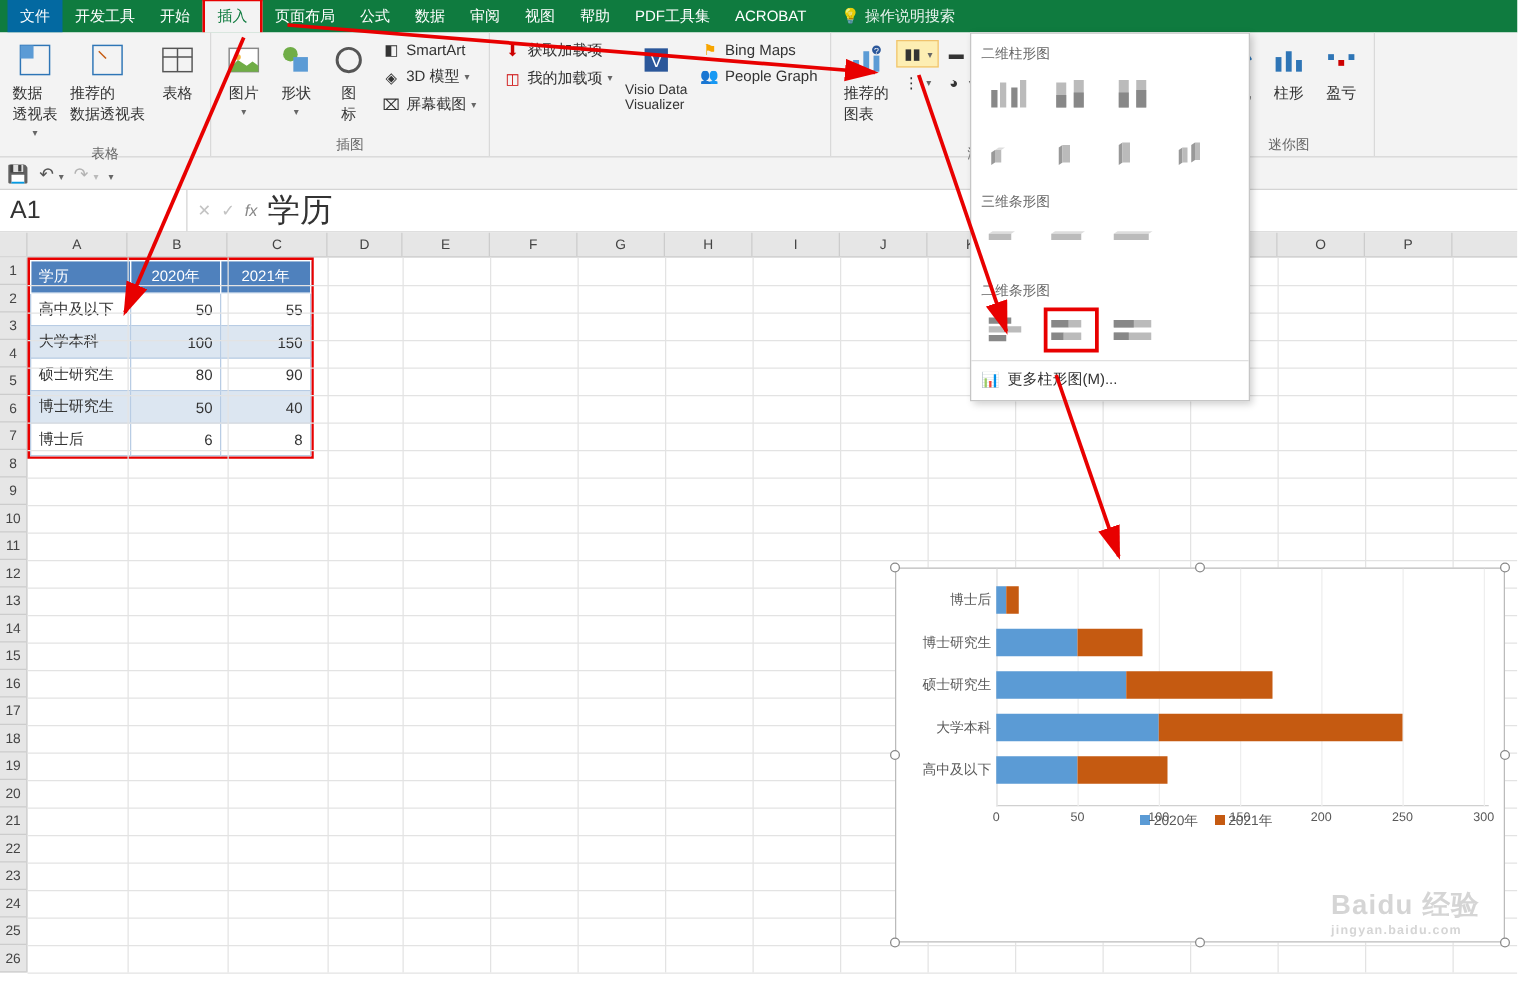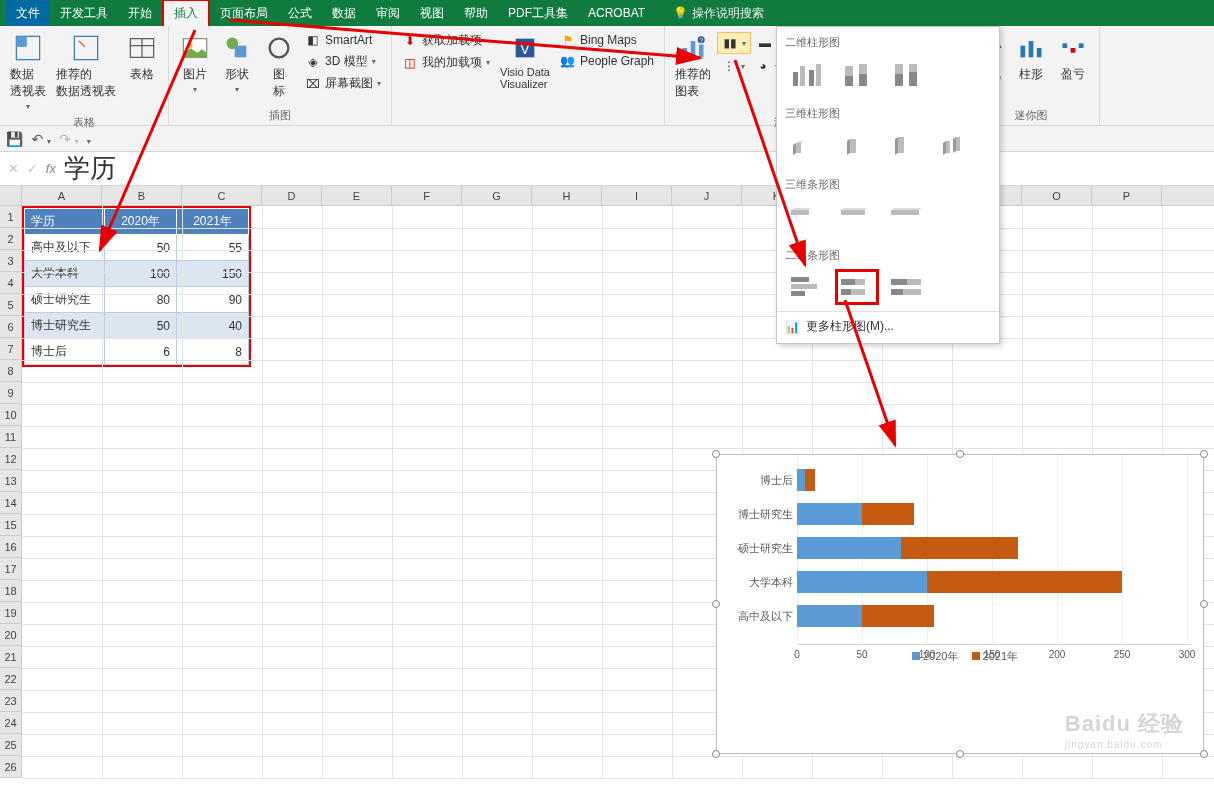--- a/index.html
+++ b/index.html
@@ -63,21 +63,21 @@
 .bar.s1{top:0;background:#5b9bd5}
 .bar.s2{top:11px;background:#c55a11}
 .xaxis{position:absolute;left:0;right:0;bottom:0;border-top:1px solid #d0d0d0;height:0}
 .yaxis{position:absolute;left:0;top:0;bottom:0;border-left:1px solid #d0d0d0}
 .xtick{position:absolute;top:2px;font-size:10px;color:#595959;transform:translateX(-50%)}
 .xgrid{position:absolute;top:0;bottom:0;border-left:1px solid #eee}
 .legend{text-align:center;font-size:11px;color:#595959;padding:4px}
 .lg-sw{display:inline-block;width:8px;height:8px;margin:0 3px 0 10px}
 .arrow{position:absolute;pointer-events:none;z-index:200}
 .watermark{position:absolute;right:30px;bottom:40px;color:#d5d5d5;font-size:22px;font-weight:bold;z-index:50;letter-spacing:1px}
-.watermark small{display:block;font-size:10px;font-weight:normal}
+.watermark small{display:block;font-size:10px;font-weight:bold}
 </style>
 </head>
 <body>
 
 <div class="tabbar">
   <div class="tab file">文件</div>
   <div class="tab">开发工具</div>
   <div class="tab">开始</div>
   <div class="tab active">插入</div>
   <div class="tab">页面布局</div>
@@ -340,20 +340,21 @@
 </div>
 
 <div class="qat">
   <span class="qat-btn">💾</span>
   <span class="qat-btn">↶ <span class="caret">▾</span></span>
   <span class="qat-btn" style="opacity:.4">↷ <span class="caret">▾</span></span>
   <span class="qat-btn"><span class="caret">▾</span></span>
 </div>
 
 <div class="namebox">
+  <div class="nb-cell">A1</div>
   <div class="fx-area">
     <span class="fx-icon" style="opacity:.5">✕</span>
     <span class="fx-icon" style="opacity:.5">✓</span>
     <span class="fx-icon"><i>fx</i></span>
     <span class="fx-val">学历</span>
   </div>
 </div>
 
 <div class="sheet">
   <div class="colhdrs">
@@ -513,21 +514,20 @@
           <svg width="36" height="28">
             <rect x="6" y="4" width="8" height="22" fill="#bbb"></rect>
             <rect x="6" y="14" width="8" height="12" fill="#888"></rect>
             <rect x="20" y="4" width="8" height="22" fill="#bbb"></rect>
             <rect x="20" y="12" width="8" height="14" fill="#888"></rect>
           </svg>
         </div>
     </div>
   </div>
   <div class="cm-sec">
-      <div class="cm-title">三维柱形图</div>
     <div class="cm-opts">
       <div class="cm-opt">
           <svg width="36" height="28">
             <path d="M4 24l3-2v-10l-3 2z" fill="#999"></path>
             <path d="M7 12h5v10h-5z" fill="#bbb"></path>
             <path d="M7 12l3-2h5l-3 2z" fill="#ddd"></path>
           </svg>
         </div>
       <div class="cm-opt">
           <svg width="36" height="28">

